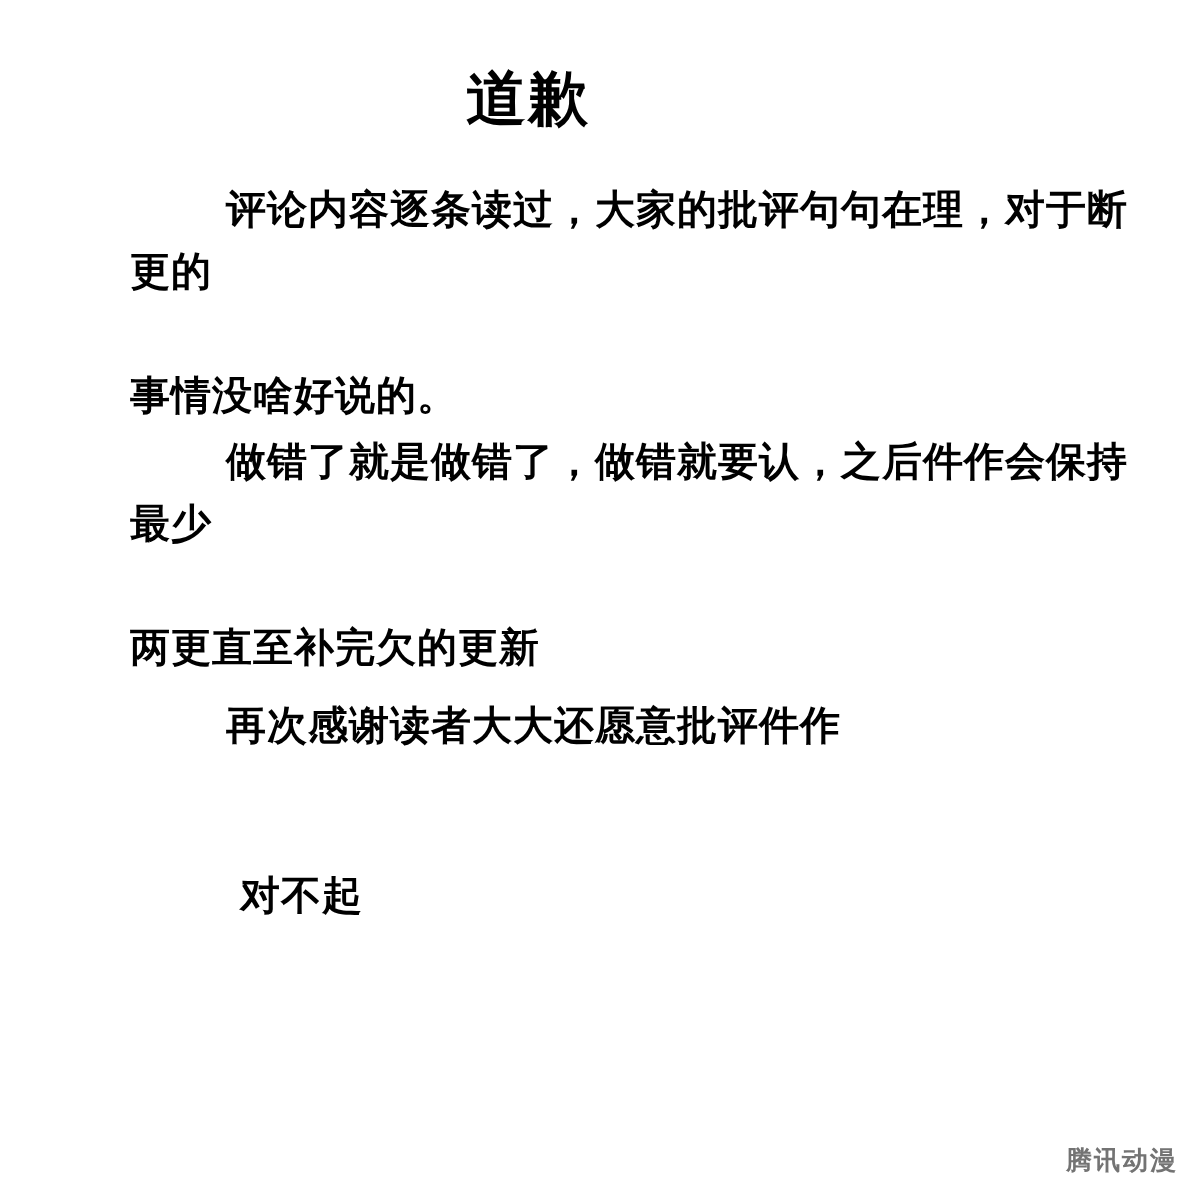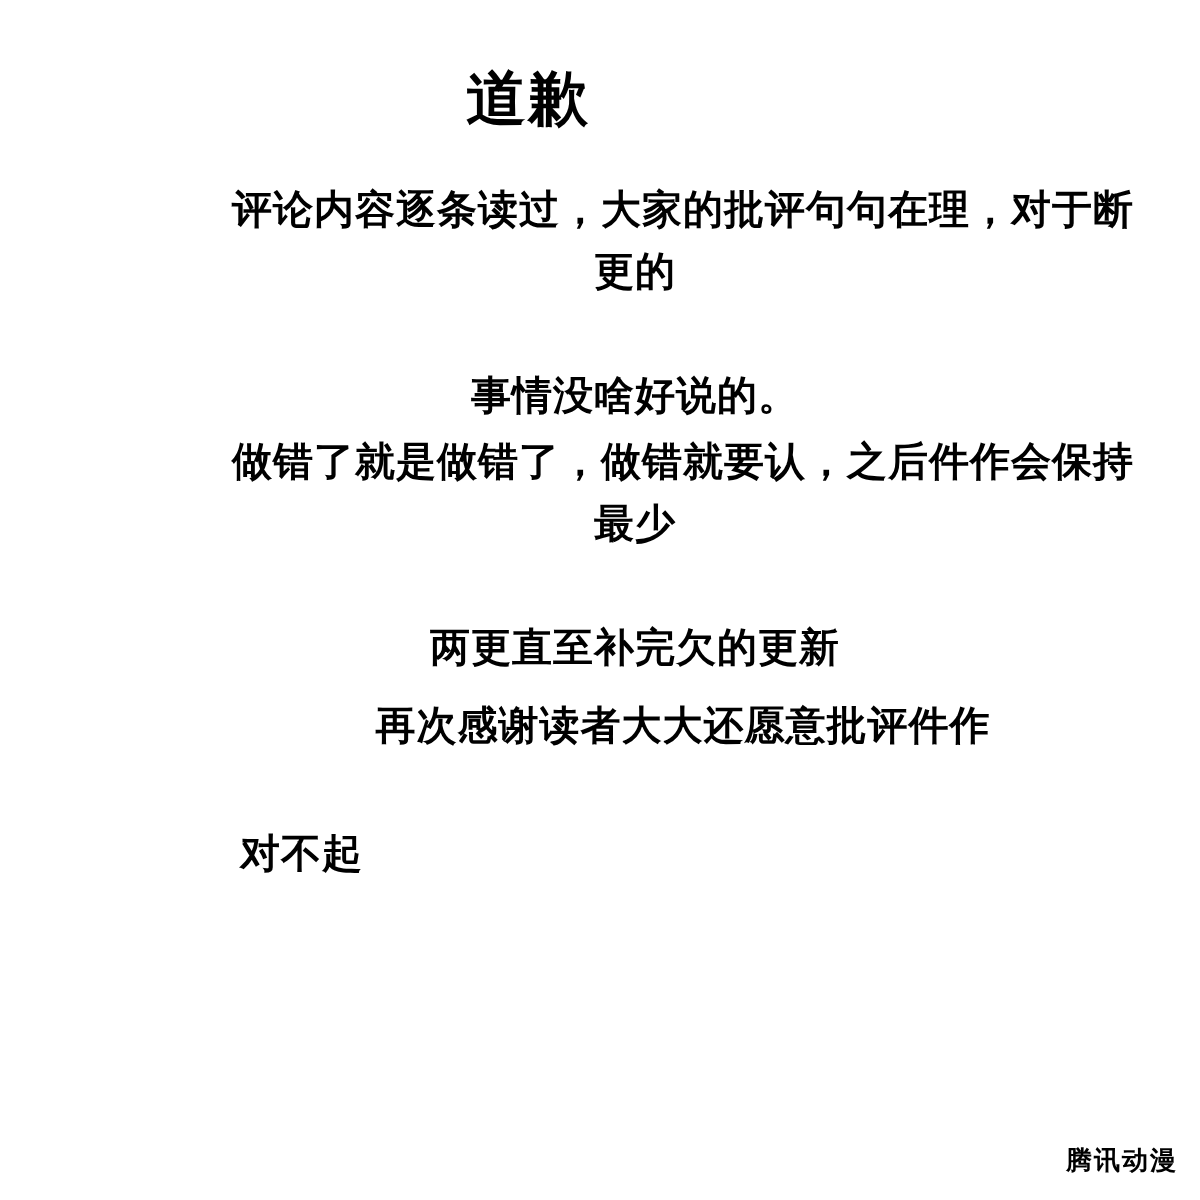--- a/index.html
+++ b/index.html
@@ -41,32 +41,32 @@
     font-size: 40px;
     font-weight: 700;
     line-height: 1.55;
     letter-spacing: 1px;
     white-space: pre-wrap;
   }
 
   .para-1 { top: 178px; }
   .para-2 { top: 430px; }
   .para-3 { top: 694px; }
-  .para-4 { top: 822px; }
+  .para-4 { top: 864px; }
 
-  .indent { text-indent: 96px; text-align: center; }
+  .indent { text-indent: 96px; }
   .indent-small { text-indent: 110px; }
 
   .watermark {
     position: absolute;
     right: 22px;
     bottom: 22px;
     font-size: 26px;
     font-weight: 700;
-    color: #000000;
+    color: #737373;
     letter-spacing: 2px;
     user-select: none;
   }
 </style>
 </head>
 <body>
 
 <div class="page">
 
   <div class="doc-title">道歉</div>

